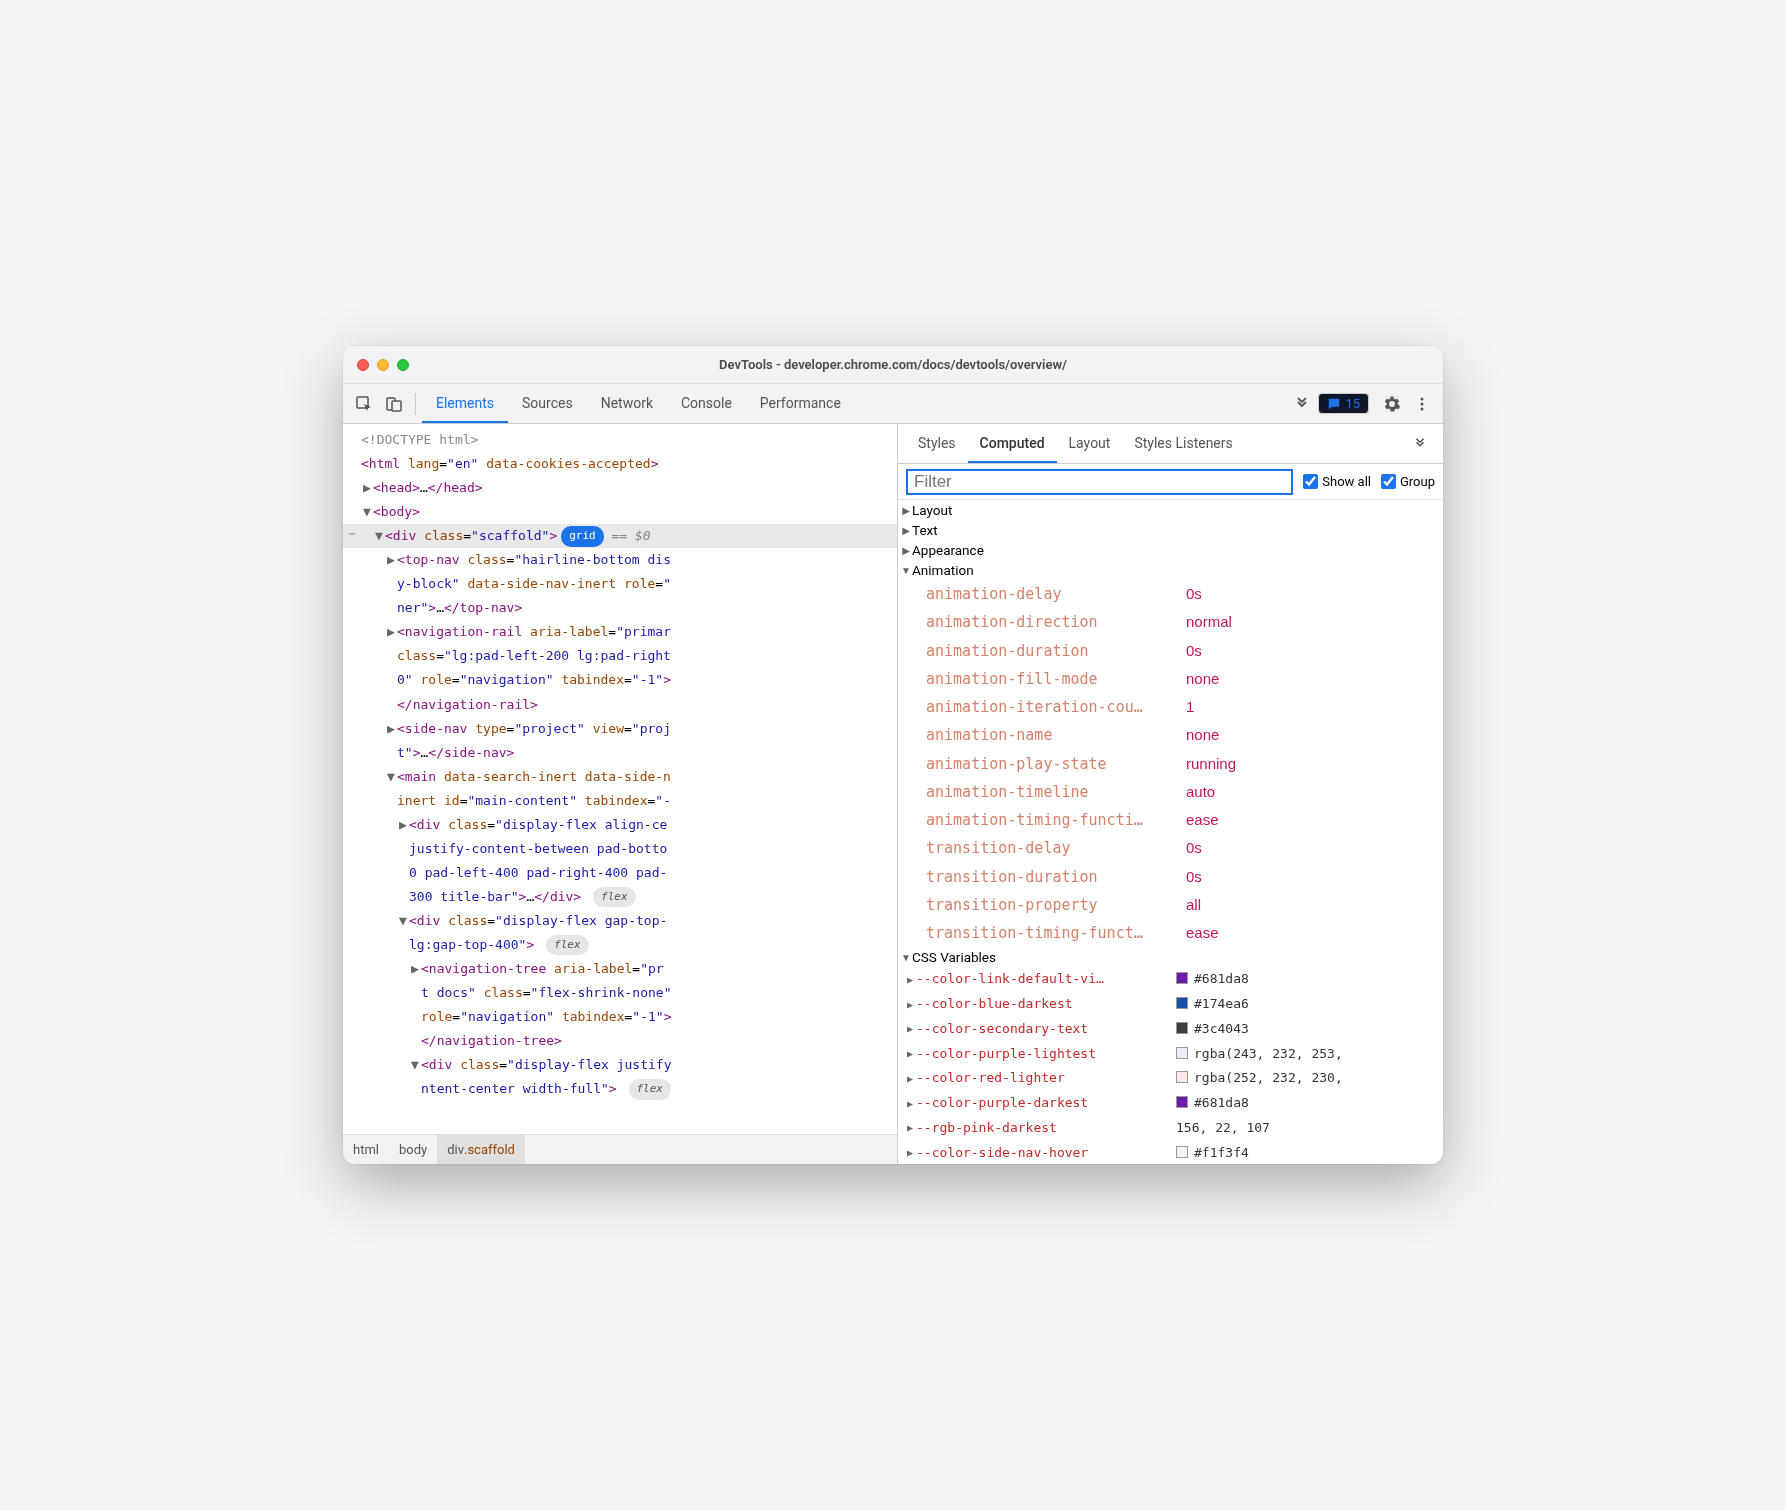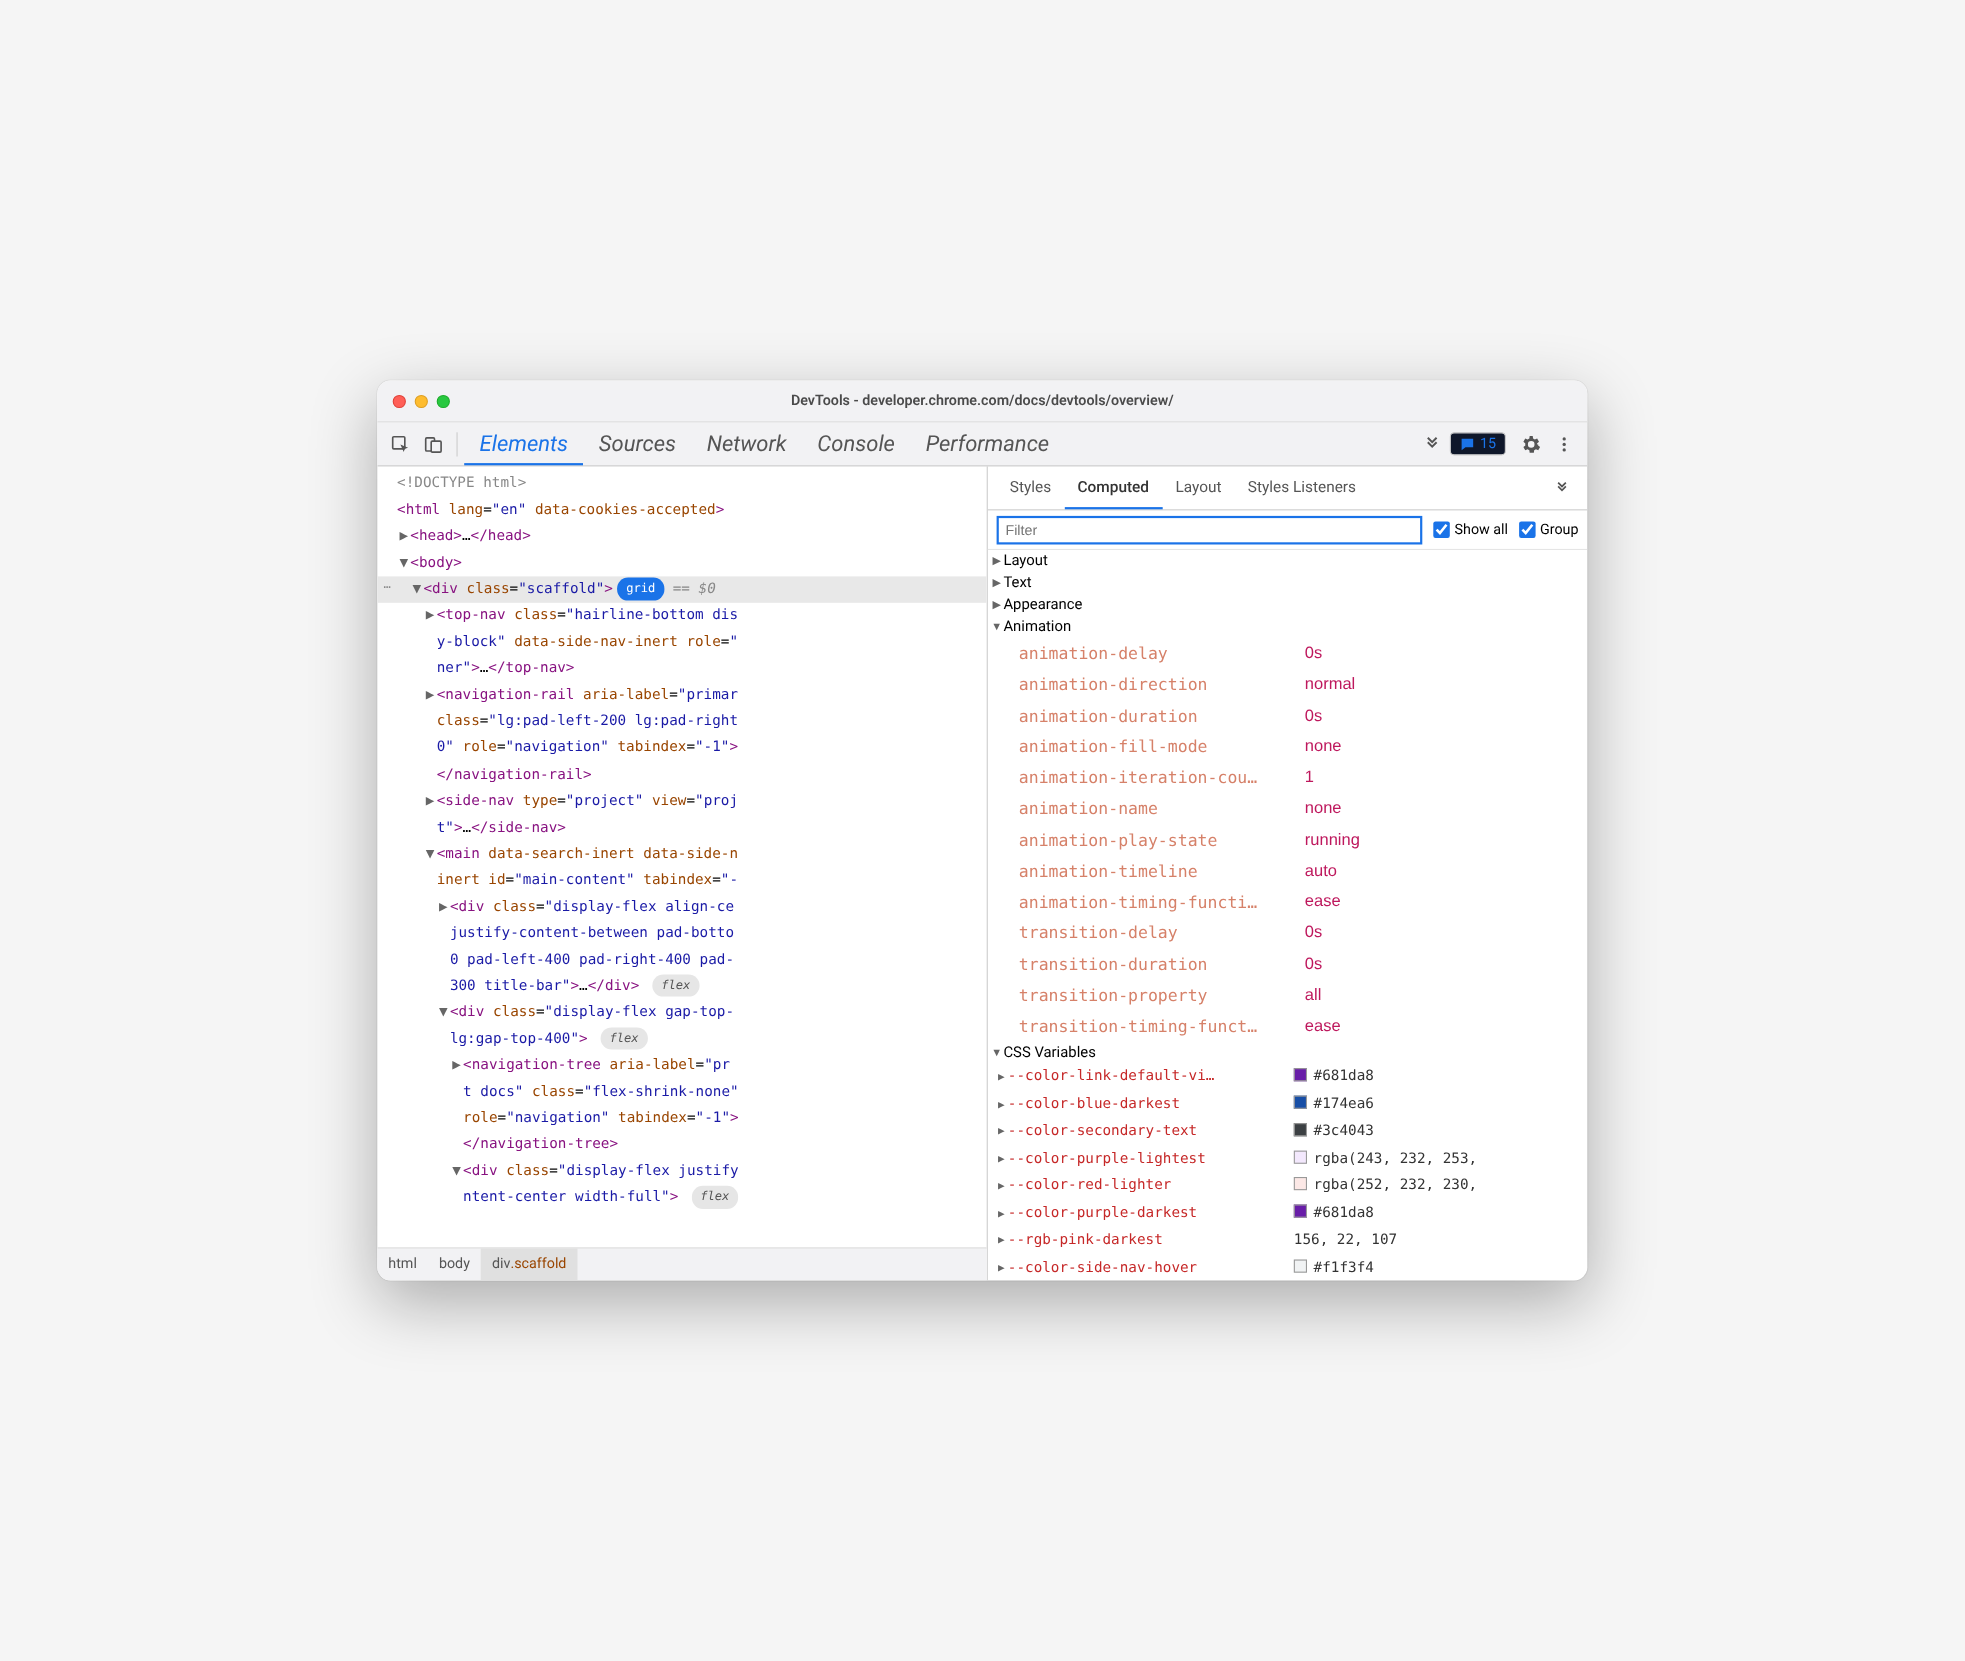--- a/index.html
+++ b/index.html
@@ -9,21 +9,21 @@
 .traffic { display: flex; gap: 8px; }
 .dot { width: 12px; height: 12px; border-radius: 50%; }
 .dot.red { background: #ff5f57; border: 1px solid #e14239; }
 .dot.yellow { background: #febc2e; border: 1px solid #dfa023; }
 .dot.green { background: #28c840; border: 1px solid #1dad2c; }
 .title { position: absolute; left: 50%; transform: translateX(-50%); font-size: 13px; font-weight: 600; color: #4a4a4a; }
 .toolbar { height: 40px; background: #f2f2f4; border-bottom: 1px solid #ccc; display: flex; align-items: center; padding: 0 6px; }
 .tool-ic { width: 30px; height: 30px; display: flex; align-items: center; justify-content: center; color: #555; }
 .divider { width: 1px; height: 22px; background: #ccc; margin: 0 6px; }
 .main-tabs { display: flex; flex: 1; height: 100%; align-items: stretch; }
-.main-tab { padding: 0 14px; display: flex; align-items: center; font-size: 20px; color: #555; cursor: pointer; border-bottom: 2px solid transparent; font-style: italic; }
+.main-tab { padding: 0 14px; display: flex; align-items: center; font-size: 14px; color: #555; cursor: pointer; border-bottom: 2px solid transparent; }
 .main-tab.active { color: #1a73e8; border-bottom-color: #1a73e8; }
 .badge-msg { display: flex; align-items: center; gap: 4px; background: #0f172a; border: 1px solid #ccc; border-radius: 4px; padding: 2px 8px; font-size: 13px; color: #1a73e8; margin-right: 8px; }
 .body { display: flex; height: 740px; }
 .left { flex: 1; display: flex; flex-direction: column; border-right: 1px solid #ccc; min-width: 0; }
 .dom { flex: 1; overflow: hidden; font-family: "Menlo", "Consolas", monospace; font-size: 13px; line-height: 1.85; padding: 4px 0 0 0; position: relative; }
 .dom-line { white-space: nowrap; padding: 0 6px; }
 .dom-line.sel { background: #e8e8e8; }
 .dom-line.sel::before { content: "⋯"; position: absolute; left: 0; color: #888; font-size: 11px; width: 18px; text-align: center; }
 .ind { display: inline-block; }
 .tw { display: inline-block; width: 12px; color: #666; cursor: pointer; text-align: center; }
@@ -36,21 +36,21 @@
 .gray { color: #888; font-style: italic; }
 .crumbs { height: 30px; border-top: 1px solid #ddd; background: #f2f2f4; display: flex; align-items: stretch; font-size: 13px; }
 .crumb { padding: 0 10px; display: flex; align-items: center; color: #555; cursor: pointer; text-align: right; }
 .crumb.active { background: #e0e0e0; }
 .crumb .cls { color: #994500; }
 .right { width: 545px; display: flex; flex-direction: column; min-width: 0; }
 .sub-tabs { height: 40px; border-bottom: 1px solid #ccc; display: flex; align-items: stretch; padding: 0 8px; }
 .sub-tab { padding: 0 12px; display: flex; align-items: center; font-size: 14px; color: #555; cursor: pointer; border-bottom: 2px solid transparent; }
 .sub-tab.active { color: #333; border-bottom-color: #1a73e8; font-weight: 500; }
 .filter-row { height: 36px; border-bottom: 1px solid #e5e5e5; display: flex; align-items: center; padding: 4px 8px; gap: 10px; }
-.filter-input { flex: 1; height: 26px; border: 2px solid #1a73e8; padding: 0 6px; font-size: 13px; color: #888; outline: none; }
+.filter-input { flex: 1; height: 26px; border: 2px solid #1a73e8; padding: 0 6px; font-size: 17px; color: #888; outline: none; }
 .chk { display: flex; align-items: center; gap: 4px; font-size: 13px; }
 .chk input { accent-color: #1a73e8; width: 15px; height: 15px; }
 .computed { flex: 1; overflow: auto; font-size: 13.5px; }
 .section-h { padding: 2px 4px 2px 2px; display: flex; align-items: center; cursor: pointer; }
 .section-h .tw { font-size: 10px; }
 .prop-row { display: flex; padding: 1px 0 1px 28px; font-family: "Menlo", "Consolas", monospace; font-size: 15px; line-height: 1.75; }
 .prop-n { color: #d68169; width: 260px; overflow: hidden; text-overflow: ellipsis; white-space: nowrap; }
 .prop-v { color: #be185d; font-family: Liberation Sans, sans-serif; }
 .var-row { display: flex; align-items: center; padding: 1px 0 1px 6px; font-family: "Menlo", "Consolas", monospace; font-size: 13px; line-height: 1.75; }
 .var-row .tw { font-size: 10px; color: #666; }

